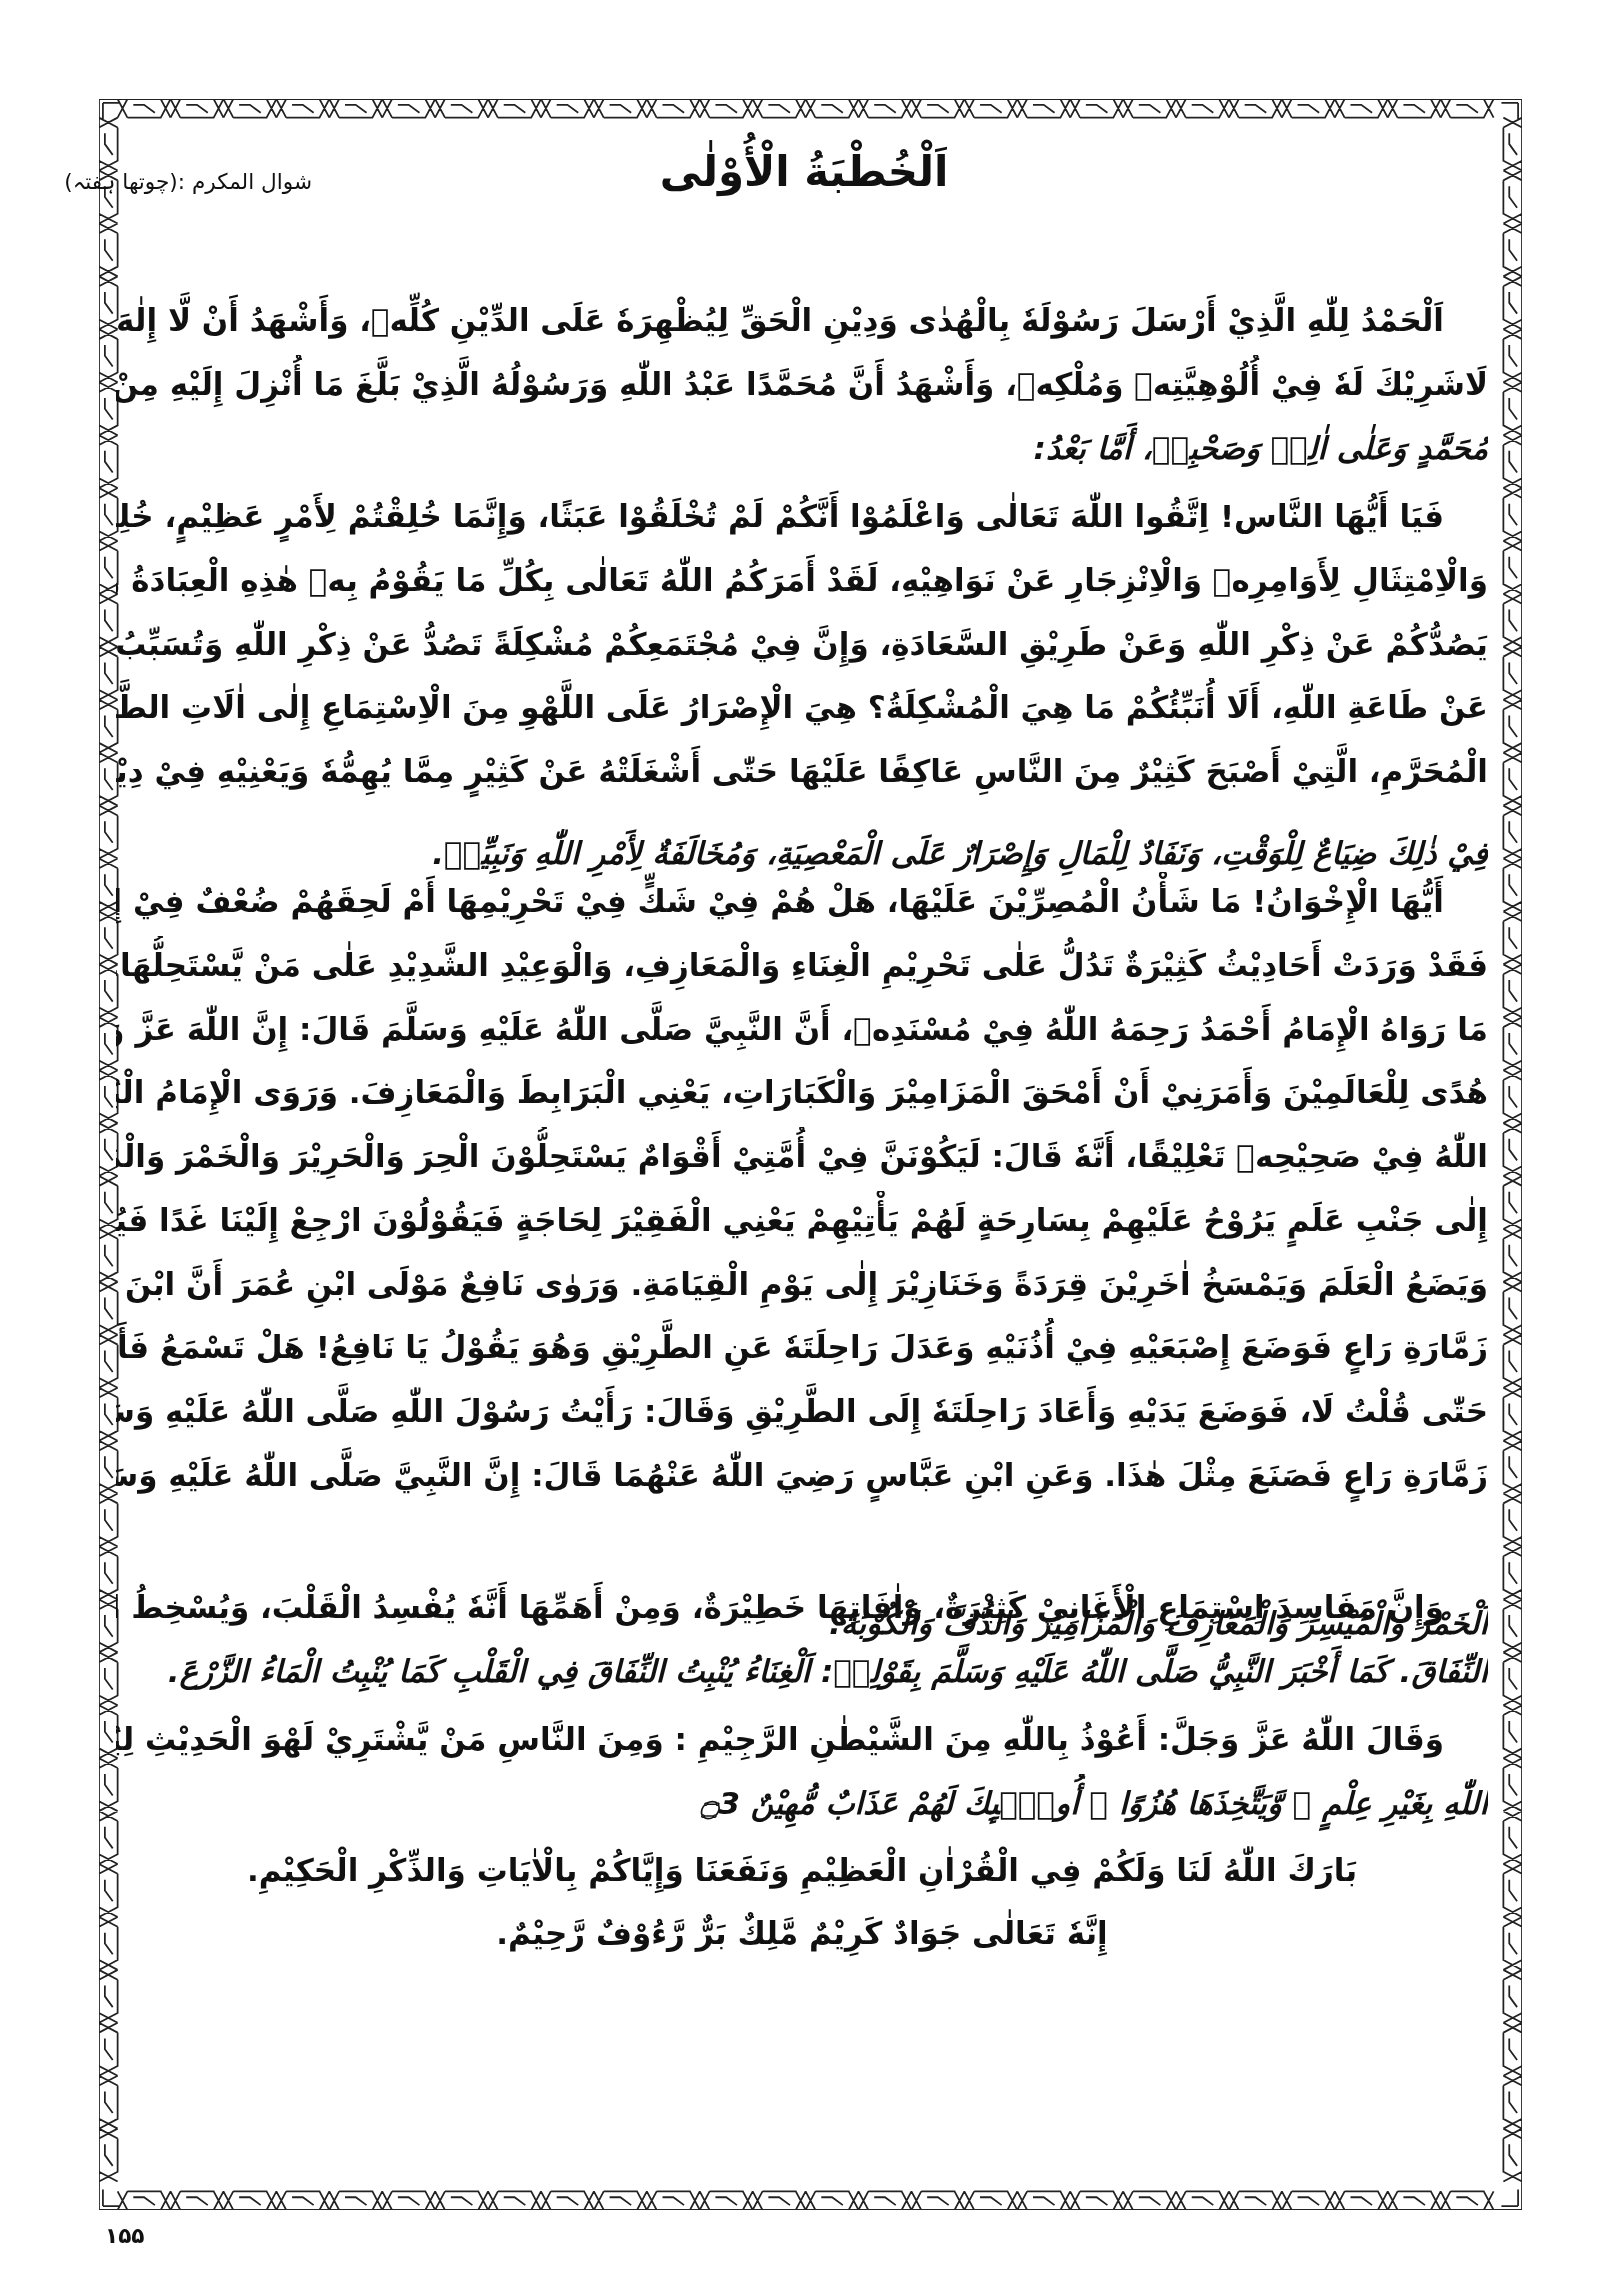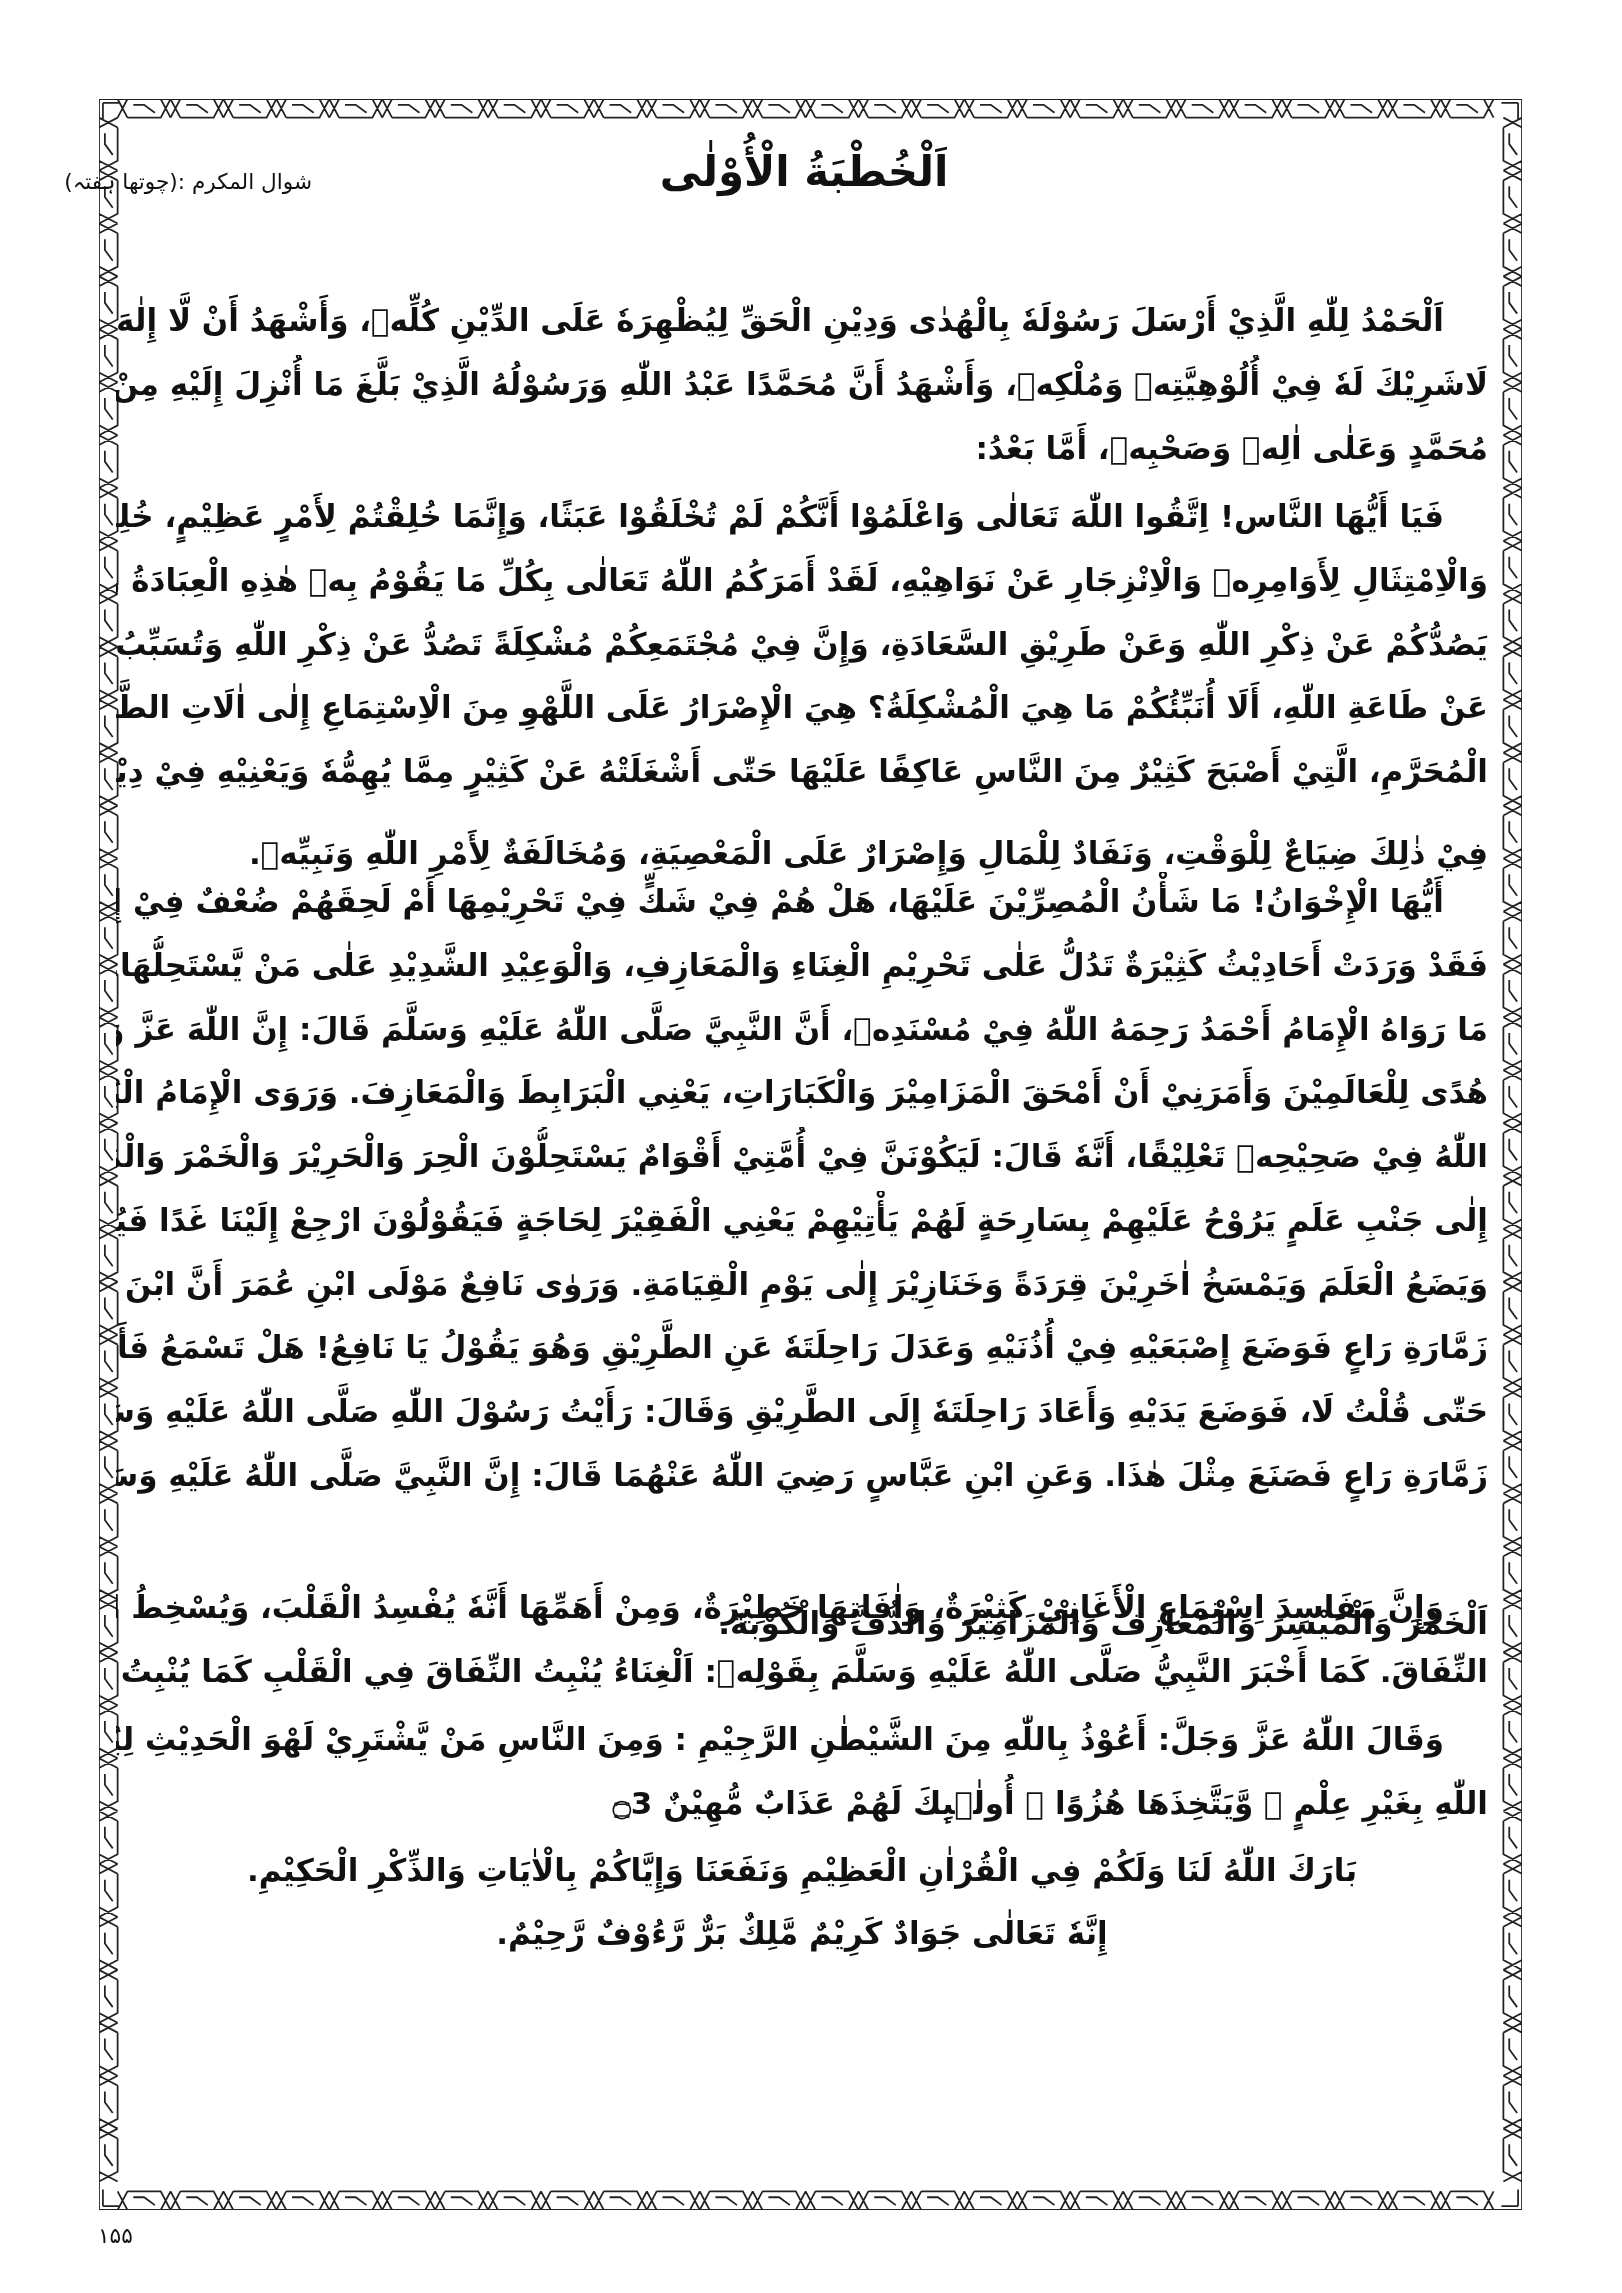--- a/index.html
+++ b/index.html
@@ -7,24 +7,24 @@
          font-family:"DejaVu Sans", sans-serif; color:#111; }
   .frame { position:absolute; left:99px; top:99px; width:1423px; height:2111px; }
   .frame svg { position:absolute; left:0; top:0; }
   .header-label { position:absolute; top:169px; left:145px; width:167px;
                   font-size:21.6px; direction:rtl; white-space:nowrap; }
   .title { position:absolute; top:147px; left:549px; width:510px; text-align:center;
            font-size:42px; font-weight:bold; direction:rtl; white-space:nowrap; }
   .line { position:absolute; left:116px; width:1372px; height:59px; direction:rtl;
           font-size:31px; font-weight:bold; line-height:59px; white-space:nowrap;
           text-align:justify; text-align-last:justify; overflow:hidden; }
-  .line.last { text-align-last:right; }
+  .line.last { text-align-last:right;font-style:italic; }
   .line.indent { padding-right:44px; box-sizing:border-box; }
   .line.center { text-align:left; text-align-last:center; }
-  .page-number { position:absolute; left:98px; top:2223px; font-size:21.6px; font-weight:normal; }
+  .page-number { position:absolute; left:105px; top:2223px; font-size:21.6px; font-weight:bold; }
 </style>
 </head>
 <body>
 
 <div class="frame">
   <svg id="border-svg" width="1423" height="2111" viewBox="0 0 1452 2154">
       <path d="M19 0 L29 19 M19 19 L29 0 M29 0 L63 0 L73 19 M29 19 L63 19 L73 0 M35 6 L46 6 L57 14 M73 0 L83 19 M73 19 L83 0 M83 0 L117 0 L127 19 M83 19 L117 19 L127 0 M89 6 L100 6 L111 14 M127 0 L137 19 M127 19 L137 0 M137 0 L171 0 L181 19 M137 19 L171 19 L181 0 M143 6 L154 6 L165 14 M181 0 L191 19 M181 19 L191 0 M191 0 L225 0 L235 19 M191 19 L225 19 L235 0 M197 6 L208 6 L219 14 M235 0 L245 19 M235 19 L245 0 M245 0 L279 0 L289 19 M245 19 L279 19 L289 0 M251 6 L262 6 L273 14 M289 0 L299 19 M289 19 L299 0 M299 0 L333 0 L343 19 M299 19 L333 19 L343 0 M305 6 L316 6 L327 14 M343 0 L353 19 M343 19 L353 0 M353 0 L387 0 L397 19 M353 19 L387 19 L397 0 M359 6 L370 6 L381 14 M397 0 L407 19 M397 19 L407 0 M407 0 L441 0 L451 19 M407 19 L441 19 L451 0 M413 6 L424 6 L435 14 M451 0 L461 19 M451 19 L461 0 M461 0 L495 0 L505 19 M461 19 L495 19 L505 0 M467 6 L478 6 L489 14 M505 0 L515 19 M505 19 L515 0 M515 0 L549 0 L559 19 M515 19 L549 19 L559 0 M521 6 L532 6 L543 14 M559 0 L569 19 M559 19 L569 0 M569 0 L603 0 L613 19 M569 19 L603 19 L613 0 M575 6 L586 6 L597 14 M613 0 L623 19 M613 19 L623 0 M623 0 L657 0 L667 19 M623 19 L657 19 L667 0 M629 6 L640 6 L651 14 M667 0 L677 19 M667 19 L677 0 M677 0 L711 0 L721 19 M677 19 L711 19 L721 0 M683 6 L694 6 L705 14 M721 0 L731 19 M721 19 L731 0 M731 0 L765 0 L775 19 M731 19 L765 19 L775 0 M737 6 L748 6 L759 14 M775 0 L785 19 M775 19 L785 0 M785 0 L819 0 L829 19 M785 19 L819 19 L829 0 M791 6 L802 6 L813 14 M829 0 L839 19 M829 19 L839 0 M839 0 L873 0 L883 19 M839 19 L873 19 L883 0 M845 6 L856 6 L867 14 M883 0 L893 19 M883 19 L893 0 M893 0 L927 0 L937 19 M893 19 L927 19 L937 0 M899 6 L910 6 L921 14 M937 0 L947 19 M937 19 L947 0 M947 0 L981 0 L991 19 M947 19 L981 19 L991 0 M953 6 L964 6 L975 14 M991 0 L1001 19 M991 19 L1001 0 M1001 0 L1035 0 L1045 19 M1001 19 L1035 19 L1045 0 M1007 6 L1018 6 L1029 14 M1045 0 L1055 19 M1045 19 L1055 0 M1055 0 L1089 0 L1099 19 M1055 19 L1089 19 L1099 0 M1061 6 L1072 6 L1083 14 M1099 0 L1109 19 M1099 19 L1109 0 M1109 0 L1143 0 L1153 19 M1109 19 L1143 19 L1153 0 M1115 6 L1126 6 L1137 14 M1153 0 L1163 19 M1153 19 L1163 0 M1163 0 L1197 0 L1207 19 M1163 19 L1197 19 L1207 0 M1169 6 L1180 6 L1191 14 M1207 0 L1217 19 M1207 19 L1217 0 M1217 0 L1251 0 L1261 19 M1217 19 L1251 19 L1261 0 M1223 6 L1234 6 L1245 14 M1261 0 L1271 19 M1261 19 L1271 0 M1271 0 L1305 0 L1315 19 M1271 19 L1305 19 L1315 0 M1277 6 L1288 6 L1299 14 M1315 0 L1325 19 M1315 19 L1325 0 M1325 0 L1359 0 L1369 19 M1325 19 L1359 19 L1369 0 M1331 6 L1342 6 L1353 14 M1369 0 L1379 19 M1369 19 L1379 0 M1379 0 L1413 0 L1423 19 M1379 19 L1413 19 L1423 0 M1385 6 L1396 6 L1407 14 M19 2135 L29 2154 M19 2154 L29 2135 M29 2135 L63 2135 L73 2154 M29 2154 L63 2154 L73 2135 M35 2141 L46 2141 L57 2149 M73 2135 L83 2154 M73 2154 L83 2135 M83 2135 L117 2135 L127 2154 M83 2154 L117 2154 L127 2135 M89 2141 L100 2141 L111 2149 M127 2135 L137 2154 M127 2154 L137 2135 M137 2135 L171 2135 L181 2154 M137 2154 L171 2154 L181 2135 M143 2141 L154 2141 L165 2149 M181 2135 L191 2154 M181 2154 L191 2135 M191 2135 L225 2135 L235 2154 M191 2154 L225 2154 L235 2135 M197 2141 L208 2141 L219 2149 M235 2135 L245 2154 M235 2154 L245 2135 M245 2135 L279 2135 L289 2154 M245 2154 L279 2154 L289 2135 M251 2141 L262 2141 L273 2149 M289 2135 L299 2154 M289 2154 L299 2135 M299 2135 L333 2135 L343 2154 M299 2154 L333 2154 L343 2135 M305 2141 L316 2141 L327 2149 M343 2135 L353 2154 M343 2154 L353 2135 M353 2135 L387 2135 L397 2154 M353 2154 L387 2154 L397 2135 M359 2141 L370 2141 L381 2149 M397 2135 L407 2154 M397 2154 L407 2135 M407 2135 L441 2135 L451 2154 M407 2154 L441 2154 L451 2135 M413 2141 L424 2141 L435 2149 M451 2135 L461 2154 M451 2154 L461 2135 M461 2135 L495 2135 L505 2154 M461 2154 L495 2154 L505 2135 M467 2141 L478 2141 L489 2149 M505 2135 L515 2154 M505 2154 L515 2135 M515 2135 L549 2135 L559 2154 M515 2154 L549 2154 L559 2135 M521 2141 L532 2141 L543 2149 M559 2135 L569 2154 M559 2154 L569 2135 M569 2135 L603 2135 L613 2154 M569 2154 L603 2154 L613 2135 M575 2141 L586 2141 L597 2149 M613 2135 L623 2154 M613 2154 L623 2135 M623 2135 L657 2135 L667 2154 M623 2154 L657 2154 L667 2135 M629 2141 L640 2141 L651 2149 M667 2135 L677 2154 M667 2154 L677 2135 M677 2135 L711 2135 L721 2154 M677 2154 L711 2154 L721 2135 M683 2141 L694 2141 L705 2149 M721 2135 L731 2154 M721 2154 L731 2135 M731 2135 L765 2135 L775 2154 M731 2154 L765 2154 L775 2135 M737 2141 L748 2141 L759 2149 M775 2135 L785 2154 M775 2154 L785 2135 M785 2135 L819 2135 L829 2154 M785 2154 L819 2154 L829 2135 M791 2141 L802 2141 L813 2149 M829 2135 L839 2154 M829 2154 L839 2135 M839 2135 L873 2135 L883 2154 M839 2154 L873 2154 L883 2135 M845 2141 L856 2141 L867 2149 M883 2135 L893 2154 M883 2154 L893 2135 M893 2135 L927 2135 L937 2154 M893 2154 L927 2154 L937 2135 M899 2141 L910 2141 L921 2149 M937 2135 L947 2154 M937 2154 L947 2135 M947 2135 L981 2135 L991 2154 M947 2154 L981 2154 L991 2135 M953 2141 L964 2141 L975 2149 M991 2135 L1001 2154 M991 2154 L1001 2135 M1001 2135 L1035 2135 L1045 2154 M1001 2154 L1035 2154 L1045 2135 M1007 2141 L1018 2141 L1029 2149 M1045 2135 L1055 2154 M1045 2154 L1055 2135 M1055 2135 L1089 2135 L1099 2154 M1055 2154 L1089 2154 L1099 2135 M1061 2141 L1072 2141 L1083 2149 M1099 2135 L1109 2154 M1099 2154 L1109 2135 M1109 2135 L1143 2135 L1153 2154 M1109 2154 L1143 2154 L1153 2135 M1115 2141 L1126 2141 L1137 2149 M1153 2135 L1163 2154 M1153 2154 L1163 2135 M1163 2135 L1197 2135 L1207 2154 M1163 2154 L1197 2154 L1207 2135 M1169 2141 L1180 2141 L1191 2149 M1207 2135 L1217 2154 M1207 2154 L1217 2135 M1217 2135 L1251 2135 L1261 2154 M1217 2154 L1251 2154 L1261 2135 M1223 2141 L1234 2141 L1245 2149 M1261 2135 L1271 2154 M1261 2154 L1271 2135 M1271 2135 L1305 2135 L1315 2154 M1271 2154 L1305 2154 L1315 2135 M1277 2141 L1288 2141 L1299 2149 M1315 2135 L1325 2154 M1315 2154 L1325 2135 M1325 2135 L1359 2135 L1369 2154 M1325 2154 L1359 2154 L1369 2135 M1331 2141 L1342 2141 L1353 2149 M1369 2135 L1379 2154 M1369 2154 L1379 2135 M1379 2135 L1413 2135 L1423 2154 M1379 2154 L1413 2154 L1423 2135 M1385 2141 L1396 2141 L1407 2149 M0 19 L19 29 M19 19 L0 29 M0 29 L0 63 L19 73 M19 29 L19 63 L0 73 M6 35 L6 46 L14 57 M0 73 L19 83 M19 73 L0 83 M0 83 L0 117 L19 127 M19 83 L19 117 L0 127 M6 89 L6 100 L14 111 M0 127 L19 137 M19 127 L0 137 M0 137 L0 171 L19 181 M19 137 L19 171 L0 181 M6 143 L6 154 L14 165 M0 181 L19 191 M19 181 L0 191 M0 191 L0 225 L19 235 M19 191 L19 225 L0 235 M6 197 L6 208 L14 219 M0 235 L19 245 M19 235 L0 245 M0 245 L0 279 L19 289 M19 245 L19 279 L0 289 M6 251 L6 262 L14 273 M0 289 L19 299 M19 289 L0 299 M0 299 L0 333 L19 343 M19 299 L19 333 L0 343 M6 305 L6 316 L14 327 M0 343 L19 353 M19 343 L0 353 M0 353 L0 387 L19 397 M19 353 L19 387 L0 397 M6 359 L6 370 L14 381 M0 397 L19 407 M19 397 L0 407 M0 407 L0 441 L19 451 M19 407 L19 441 L0 451 M6 413 L6 424 L14 435 M0 451 L19 461 M19 451 L0 461 M0 461 L0 495 L19 505 M19 461 L19 495 L0 505 M6 467 L6 478 L14 489 M0 505 L19 515 M19 505 L0 515 M0 515 L0 549 L19 559 M19 515 L19 549 L0 559 M6 521 L6 532 L14 543 M0 559 L19 569 M19 559 L0 569 M0 569 L0 603 L19 613 M19 569 L19 603 L0 613 M6 575 L6 586 L14 597 M0 613 L19 623 M19 613 L0 623 M0 623 L0 657 L19 667 M19 623 L19 657 L0 667 M6 629 L6 640 L14 651 M0 667 L19 677 M19 667 L0 677 M0 677 L0 711 L19 721 M19 677 L19 711 L0 721 M6 683 L6 694 L14 705 M0 721 L19 731 M19 721 L0 731 M0 731 L0 765 L19 775 M19 731 L19 765 L0 775 M6 737 L6 748 L14 759 M0 775 L19 785 M19 775 L0 785 M0 785 L0 819 L19 829 M19 785 L19 819 L0 829 M6 791 L6 802 L14 813 M0 829 L19 839 M19 829 L0 839 M0 839 L0 873 L19 883 M19 839 L19 873 L0 883 M6 845 L6 856 L14 867 M0 883 L19 893 M19 883 L0 893 M0 893 L0 927 L19 937 M19 893 L19 927 L0 937 M6 899 L6 910 L14 921 M0 937 L19 947 M19 937 L0 947 M0 947 L0 981 L19 991 M19 947 L19 981 L0 991 M6 953 L6 964 L14 975 M0 991 L19 1001 M19 991 L0 1001 M0 1001 L0 1035 L19 1045 M19 1001 L19 1035 L0 1045 M6 1007 L6 1018 L14 1029 M0 1045 L19 1055 M19 1045 L0 1055 M0 1055 L0 1089 L19 1099 M19 1055 L19 1089 L0 1099 M6 1061 L6 1072 L14 1083 M0 1099 L19 1109 M19 1099 L0 1109 M0 1109 L0 1143 L19 1153 M19 1109 L19 1143 L0 1153 M6 1115 L6 1126 L14 1137 M0 1153 L19 1163 M19 1153 L0 1163 M0 1163 L0 1197 L19 1207 M19 1163 L19 1197 L0 1207 M6 1169 L6 1180 L14 1191 M0 1207 L19 1217 M19 1207 L0 1217 M0 1217 L0 1251 L19 1261 M19 1217 L19 1251 L0 1261 M6 1223 L6 1234 L14 1245 M0 1261 L19 1271 M19 1261 L0 1271 M0 1271 L0 1305 L19 1315 M19 1271 L19 1305 L0 1315 M6 1277 L6 1288 L14 1299 M0 1315 L19 1325 M19 1315 L0 1325 M0 1325 L0 1359 L19 1369 M19 1325 L19 1359 L0 1369 M6 1331 L6 1342 L14 1353 M0 1369 L19 1379 M19 1369 L0 1379 M0 1379 L0 1413 L19 1423 M19 1379 L19 1413 L0 1423 M6 1385 L6 1396 L14 1407 M0 1423 L19 1433 M19 1423 L0 1433 M0 1433 L0 1467 L19 1477 M19 1433 L19 1467 L0 1477 M6 1439 L6 1450 L14 1461 M0 1477 L19 1487 M19 1477 L0 1487 M0 1487 L0 1521 L19 1531 M19 1487 L19 1521 L0 1531 M6 1493 L6 1504 L14 1515 M0 1531 L19 1541 M19 1531 L0 1541 M0 1541 L0 1575 L19 1585 M19 1541 L19 1575 L0 1585 M6 1547 L6 1558 L14 1569 M0 1585 L19 1595 M19 1585 L0 1595 M0 1595 L0 1629 L19 1639 M19 1595 L19 1629 L0 1639 M6 1601 L6 1612 L14 1623 M0 1639 L19 1649 M19 1639 L0 1649 M0 1649 L0 1683 L19 1693 M19 1649 L19 1683 L0 1693 M6 1655 L6 1666 L14 1677 M0 1693 L19 1703 M19 1693 L0 1703 M0 1703 L0 1737 L19 1747 M19 1703 L19 1737 L0 1747 M6 1709 L6 1720 L14 1731 M0 1747 L19 1757 M19 1747 L0 1757 M0 1757 L0 1791 L19 1801 M19 1757 L19 1791 L0 1801 M6 1763 L6 1774 L14 1785 M0 1801 L19 1811 M19 1801 L0 1811 M0 1811 L0 1845 L19 1855 M19 1811 L19 1845 L0 1855 M6 1817 L6 1828 L14 1839 M0 1855 L19 1865 M19 1855 L0 1865 M0 1865 L0 1899 L19 1909 M19 1865 L19 1899 L0 1909 M6 1871 L6 1882 L14 1893 M0 1909 L19 1919 M19 1909 L0 1919 M0 1919 L0 1953 L19 1963 M19 1919 L19 1953 L0 1963 M6 1925 L6 1936 L14 1947 M0 1963 L19 1973 M19 1963 L0 1973 M0 1973 L0 2007 L19 2017 M19 1973 L19 2007 L0 2017 M6 1979 L6 1990 L14 2001 M0 2017 L19 2027 M19 2017 L0 2027 M0 2027 L0 2061 L19 2071 M19 2027 L19 2061 L0 2071 M6 2033 L6 2044 L14 2055 M0 2071 L19 2081 M19 2071 L0 2081 M0 2081 L0 2115 L19 2125 M19 2081 L19 2115 L0 2125 M6 2087 L6 2098 L14 2109 M1433 19 L1452 29 M1452 19 L1433 29 M1433 29 L1433 63 L1452 73 M1452 29 L1452 63 L1433 73 M1439 35 L1439 46 L1447 57 M1433 73 L1452 83 M1452 73 L1433 83 M1433 83 L1433 117 L1452 127 M1452 83 L1452 117 L1433 127 M1439 89 L1439 100 L1447 111 M1433 127 L1452 137 M1452 127 L1433 137 M1433 137 L1433 171 L1452 181 M1452 137 L1452 171 L1433 181 M1439 143 L1439 154 L1447 165 M1433 181 L1452 191 M1452 181 L1433 191 M1433 191 L1433 225 L1452 235 M1452 191 L1452 225 L1433 235 M1439 197 L1439 208 L1447 219 M1433 235 L1452 245 M1452 235 L1433 245 M1433 245 L1433 279 L1452 289 M1452 245 L1452 279 L1433 289 M1439 251 L1439 262 L1447 273 M1433 289 L1452 299 M1452 289 L1433 299 M1433 299 L1433 333 L1452 343 M1452 299 L1452 333 L1433 343 M1439 305 L1439 316 L1447 327 M1433 343 L1452 353 M1452 343 L1433 353 M1433 353 L1433 387 L1452 397 M1452 353 L1452 387 L1433 397 M1439 359 L1439 370 L1447 381 M1433 397 L1452 407 M1452 397 L1433 407 M1433 407 L1433 441 L1452 451 M1452 407 L1452 441 L1433 451 M1439 413 L1439 424 L1447 435 M1433 451 L1452 461 M1452 451 L1433 461 M1433 461 L1433 495 L1452 505 M1452 461 L1452 495 L1433 505 M1439 467 L1439 478 L1447 489 M1433 505 L1452 515 M1452 505 L1433 515 M1433 515 L1433 549 L1452 559 M1452 515 L1452 549 L1433 559 M1439 521 L1439 532 L1447 543 M1433 559 L1452 569 M1452 559 L1433 569 M1433 569 L1433 603 L1452 613 M1452 569 L1452 603 L1433 613 M1439 575 L1439 586 L1447 597 M1433 613 L1452 623 M1452 613 L1433 623 M1433 623 L1433 657 L1452 667 M1452 623 L1452 657 L1433 667 M1439 629 L1439 640 L1447 651 M1433 667 L1452 677 M1452 667 L1433 677 M1433 677 L1433 711 L1452 721 M1452 677 L1452 711 L1433 721 M1439 683 L1439 694 L1447 705 M1433 721 L1452 731 M1452 721 L1433 731 M1433 731 L1433 765 L1452 775 M1452 731 L1452 765 L1433 775 M1439 737 L1439 748 L1447 759 M1433 775 L1452 785 M1452 775 L1433 785 M1433 785 L1433 819 L1452 829 M1452 785 L1452 819 L1433 829 M1439 791 L1439 802 L1447 813 M1433 829 L1452 839 M1452 829 L1433 839 M1433 839 L1433 873 L1452 883 M1452 839 L1452 873 L1433 883 M1439 845 L1439 856 L1447 867 M1433 883 L1452 893 M1452 883 L1433 893 M1433 893 L1433 927 L1452 937 M1452 893 L1452 927 L1433 937 M1439 899 L1439 910 L1447 921 M1433 937 L1452 947 M1452 937 L1433 947 M1433 947 L1433 981 L1452 991 M1452 947 L1452 981 L1433 991 M1439 953 L1439 964 L1447 975 M1433 991 L1452 1001 M1452 991 L1433 1001 M1433 1001 L1433 1035 L1452 1045 M1452 1001 L1452 1035 L1433 1045 M1439 1007 L1439 1018 L1447 1029 M1433 1045 L1452 1055 M1452 1045 L1433 1055 M1433 1055 L1433 1089 L1452 1099 M1452 1055 L1452 1089 L1433 1099 M1439 1061 L1439 1072 L1447 1083 M1433 1099 L1452 1109 M1452 1099 L1433 1109 M1433 1109 L1433 1143 L1452 1153 M1452 1109 L1452 1143 L1433 1153 M1439 1115 L1439 1126 L1447 1137 M1433 1153 L1452 1163 M1452 1153 L1433 1163 M1433 1163 L1433 1197 L1452 1207 M1452 1163 L1452 1197 L1433 1207 M1439 1169 L1439 1180 L1447 1191 M1433 1207 L1452 1217 M1452 1207 L1433 1217 M1433 1217 L1433 1251 L1452 1261 M1452 1217 L1452 1251 L1433 1261 M1439 1223 L1439 1234 L1447 1245 M1433 1261 L1452 1271 M1452 1261 L1433 1271 M1433 1271 L1433 1305 L1452 1315 M1452 1271 L1452 1305 L1433 1315 M1439 1277 L1439 1288 L1447 1299 M1433 1315 L1452 1325 M1452 1315 L1433 1325 M1433 1325 L1433 1359 L1452 1369 M1452 1325 L1452 1359 L1433 1369 M1439 1331 L1439 1342 L1447 1353 M1433 1369 L1452 1379 M1452 1369 L1433 1379 M1433 1379 L1433 1413 L1452 1423 M1452 1379 L1452 1413 L1433 1423 M1439 1385 L1439 1396 L1447 1407 M1433 1423 L1452 1433 M1452 1423 L1433 1433 M1433 1433 L1433 1467 L1452 1477 M1452 1433 L1452 1467 L1433 1477 M1439 1439 L1439 1450 L1447 1461 M1433 1477 L1452 1487 M1452 1477 L1433 1487 M1433 1487 L1433 1521 L1452 1531 M1452 1487 L1452 1521 L1433 1531 M1439 1493 L1439 1504 L1447 1515 M1433 1531 L1452 1541 M1452 1531 L1433 1541 M1433 1541 L1433 1575 L1452 1585 M1452 1541 L1452 1575 L1433 1585 M1439 1547 L1439 1558 L1447 1569 M1433 1585 L1452 1595 M1452 1585 L1433 1595 M1433 1595 L1433 1629 L1452 1639 M1452 1595 L1452 1629 L1433 1639 M1439 1601 L1439 1612 L1447 1623 M1433 1639 L1452 1649 M1452 1639 L1433 1649 M1433 1649 L1433 1683 L1452 1693 M1452 1649 L1452 1683 L1433 1693 M1439 1655 L1439 1666 L1447 1677 M1433 1693 L1452 1703 M1452 1693 L1433 1703 M1433 1703 L1433 1737 L1452 1747 M1452 1703 L1452 1737 L1433 1747 M1439 1709 L1439 1720 L1447 1731 M1433 1747 L1452 1757 M1452 1747 L1433 1757 M1433 1757 L1433 1791 L1452 1801 M1452 1757 L1452 1791 L1433 1801 M1439 1763 L1439 1774 L1447 1785 M1433 1801 L1452 1811 M1452 1801 L1433 1811 M1433 1811 L1433 1845 L1452 1855 M1452 1811 L1452 1845 L1433 1855 M1439 1817 L1439 1828 L1447 1839 M1433 1855 L1452 1865 M1452 1855 L1433 1865 M1433 1865 L1433 1899 L1452 1909 M1452 1865 L1452 1899 L1433 1909 M1439 1871 L1439 1882 L1447 1893 M1433 1909 L1452 1919 M1452 1909 L1433 1919 M1433 1919 L1433 1953 L1452 1963 M1452 1919 L1452 1953 L1433 1963 M1439 1925 L1439 1936 L1447 1947 M1433 1963 L1452 1973 M1452 1963 L1433 1973 M1433 1973 L1433 2007 L1452 2017 M1452 1973 L1452 2007 L1433 2017 M1439 1979 L1439 1990 L1447 2001 M1433 2017 L1452 2027 M1452 2017 L1433 2027 M1433 2027 L1433 2061 L1452 2071 M1452 2027 L1452 2061 L1433 2071 M1439 2033 L1439 2044 L1447 2055 M1433 2071 L1452 2081 M1452 2071 L1433 2081 M1433 2081 L1433 2115 L1452 2125 M1452 2081 L1452 2115 L1433 2125 M1439 2087 L1439 2098 L1447 2109 M0 0 L1452 0 L1452 2154 L0 2154 Z M4 4 L21 4 M4 4 L4 21 M1448 4 L1431 4 M1448 4 L1448 21 M4 2150 L21 2150 M4 2150 L4 2133 M1448 2150 L1431 2150 M1448 2150 L1448 2133 " fill="none" stroke="#222" stroke-width="1.8" stroke-linejoin="miter"></path>
     </svg>
 </div>
 

